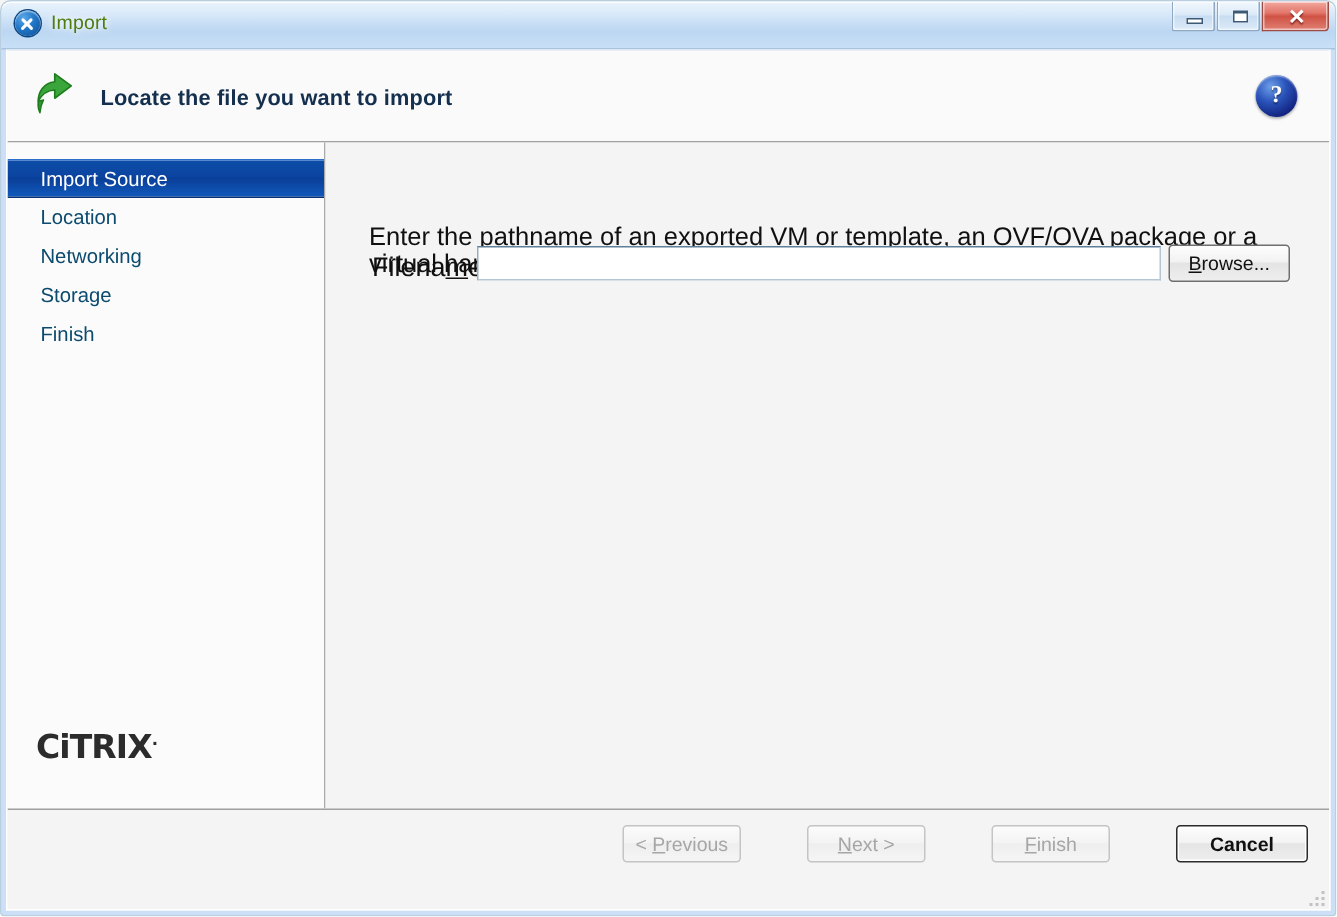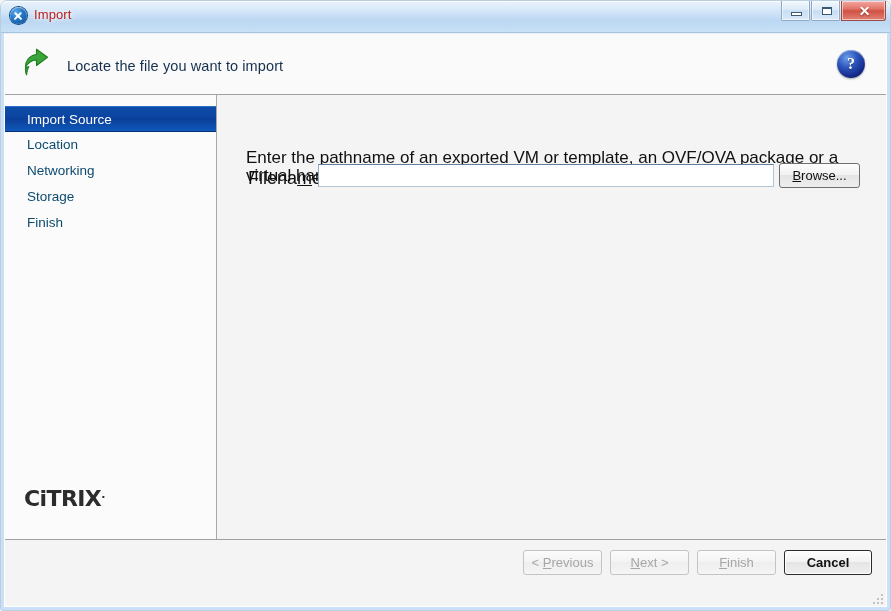--- a/index.html
+++ b/index.html
@@ -73,21 +73,21 @@
     background: #ffffff;
     border-radius: 1px;
   }
   .app-icon .x1 { transform: rotate(45deg); }
   .app-icon .x2 { transform: rotate(-45deg); }
 
   .title-text {
     position: absolute;
     left: 34px; top: 7px;
     font-size: 13px;
-    color: #b91c1c;
+    color: #4d7c0f;
     text-shadow: 0 0 4px rgba(255,255,255,0.95), 0 0 7px rgba(255,255,255,0.9);
     letter-spacing: 0.1px;
     white-space: nowrap;
   }
 
   
   .winbtns {
     position: absolute;
     right: 5px; top: 1px;
     display: flex;
@@ -167,21 +167,21 @@
   }
   .header-icon {
     position: absolute;
     left: 17px; top: 14px;
     width: 34px; height: 32px;
   }
   .header-title {
     position: absolute;
     left: 62px; top: 24px;
     font-size: 14.5px;
-    font-weight: normal;
+    font-weight: bold;
     color: #14304e;
     letter-spacing: 0.1px;
   }
   .help-btn {
     position: absolute;
     right: 21px; top: 16px;
     width: 28px; height: 28px;
     border-radius: 50%;
     background: radial-gradient(circle at 36% 28%, #6f9fe8 0%, #2a54bb 38%, #11207c 78%, #0a1558 100%);
     box-shadow: 0 1px 2px rgba(0,0,0,0.35), inset 0 1px 1px rgba(255,255,255,0.45);
@@ -329,20 +329,21 @@
     box-sizing: border-box;
     border: 1px solid #707070;
     border-radius: 3px;
     background: linear-gradient(to bottom,#fdfdfd 0%, #f3f3f3 46%, #e5e5e5 50%, #eeeeee 100%);
     font-family: "Liberation Sans", sans-serif;
     font-size: 13px;
     color: #101010;
     cursor: pointer;
     padding: 0;
     white-space: nowrap;
+    margin-left: 36px;
   }
   .btn u { text-decoration: underline; }
   .btn.disabled {
     color: #a6a6a6;
     border-color: #c4c4c4;
     background: linear-gradient(to bottom,#fbfbfb 0%, #f4f4f4 46%, #eeeeee 50%, #f5f5f5 100%);
     cursor: default;
   }
   .btn.default {
     border: 1px solid #2b2b2b;

